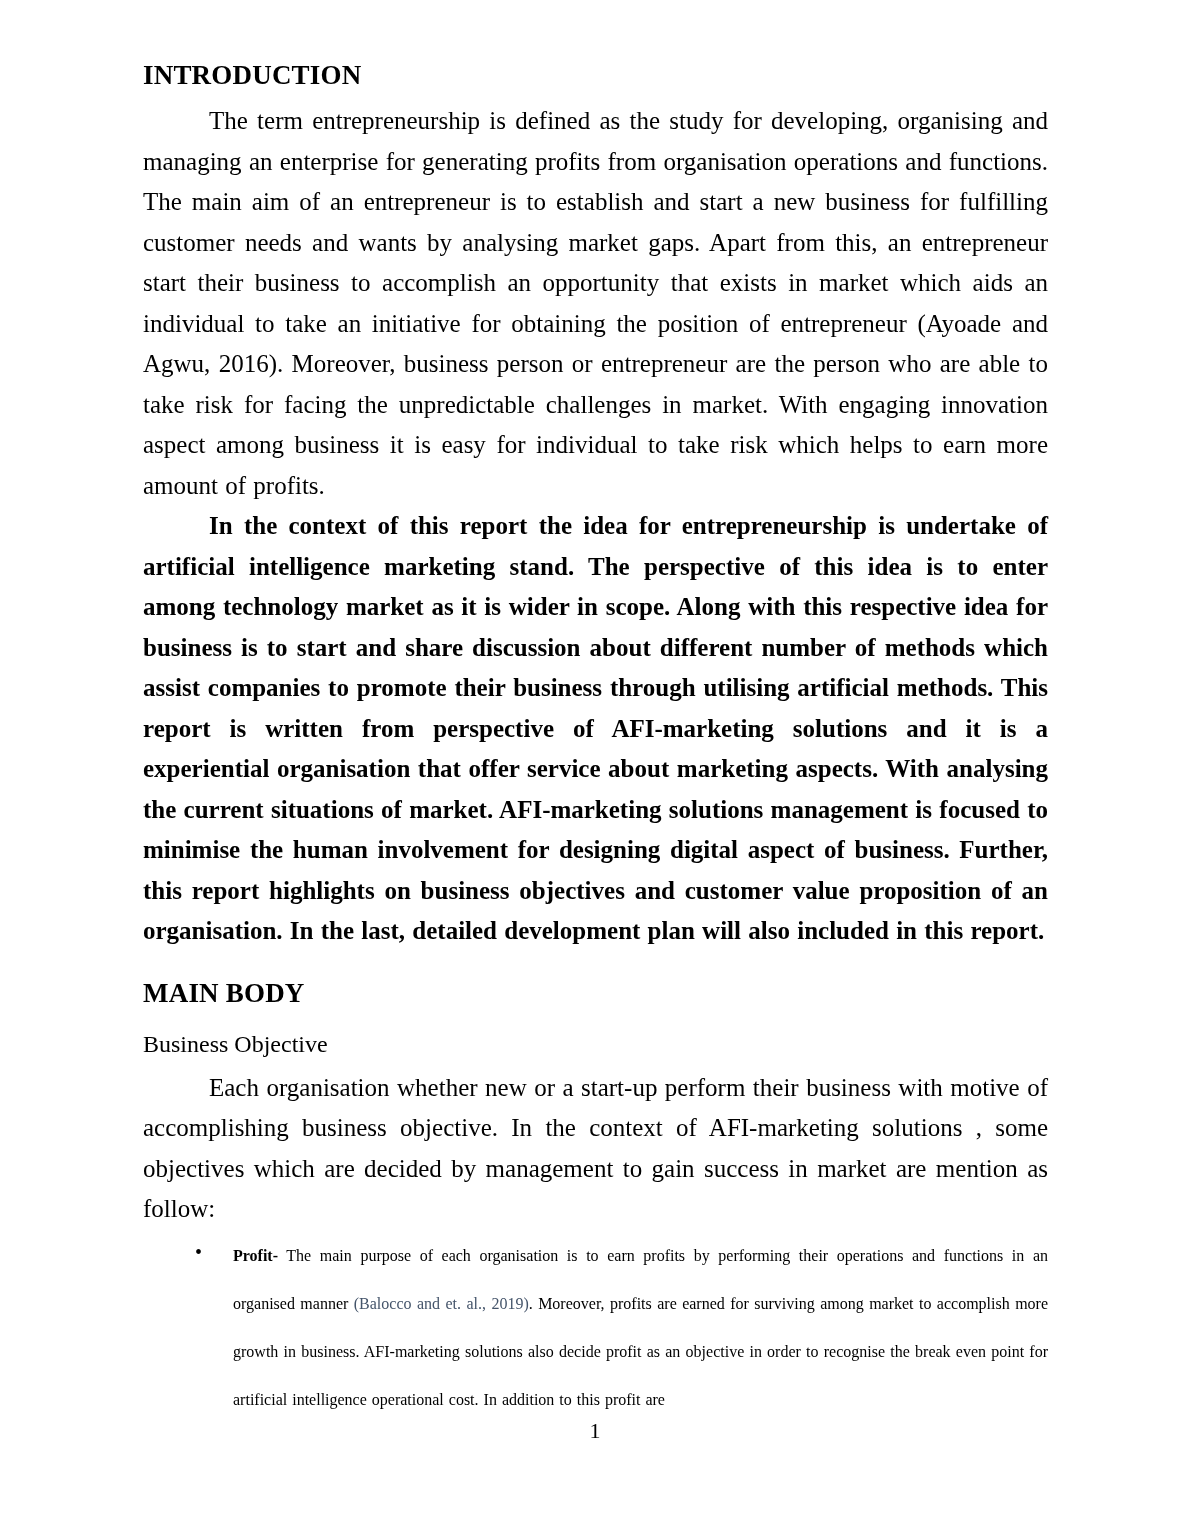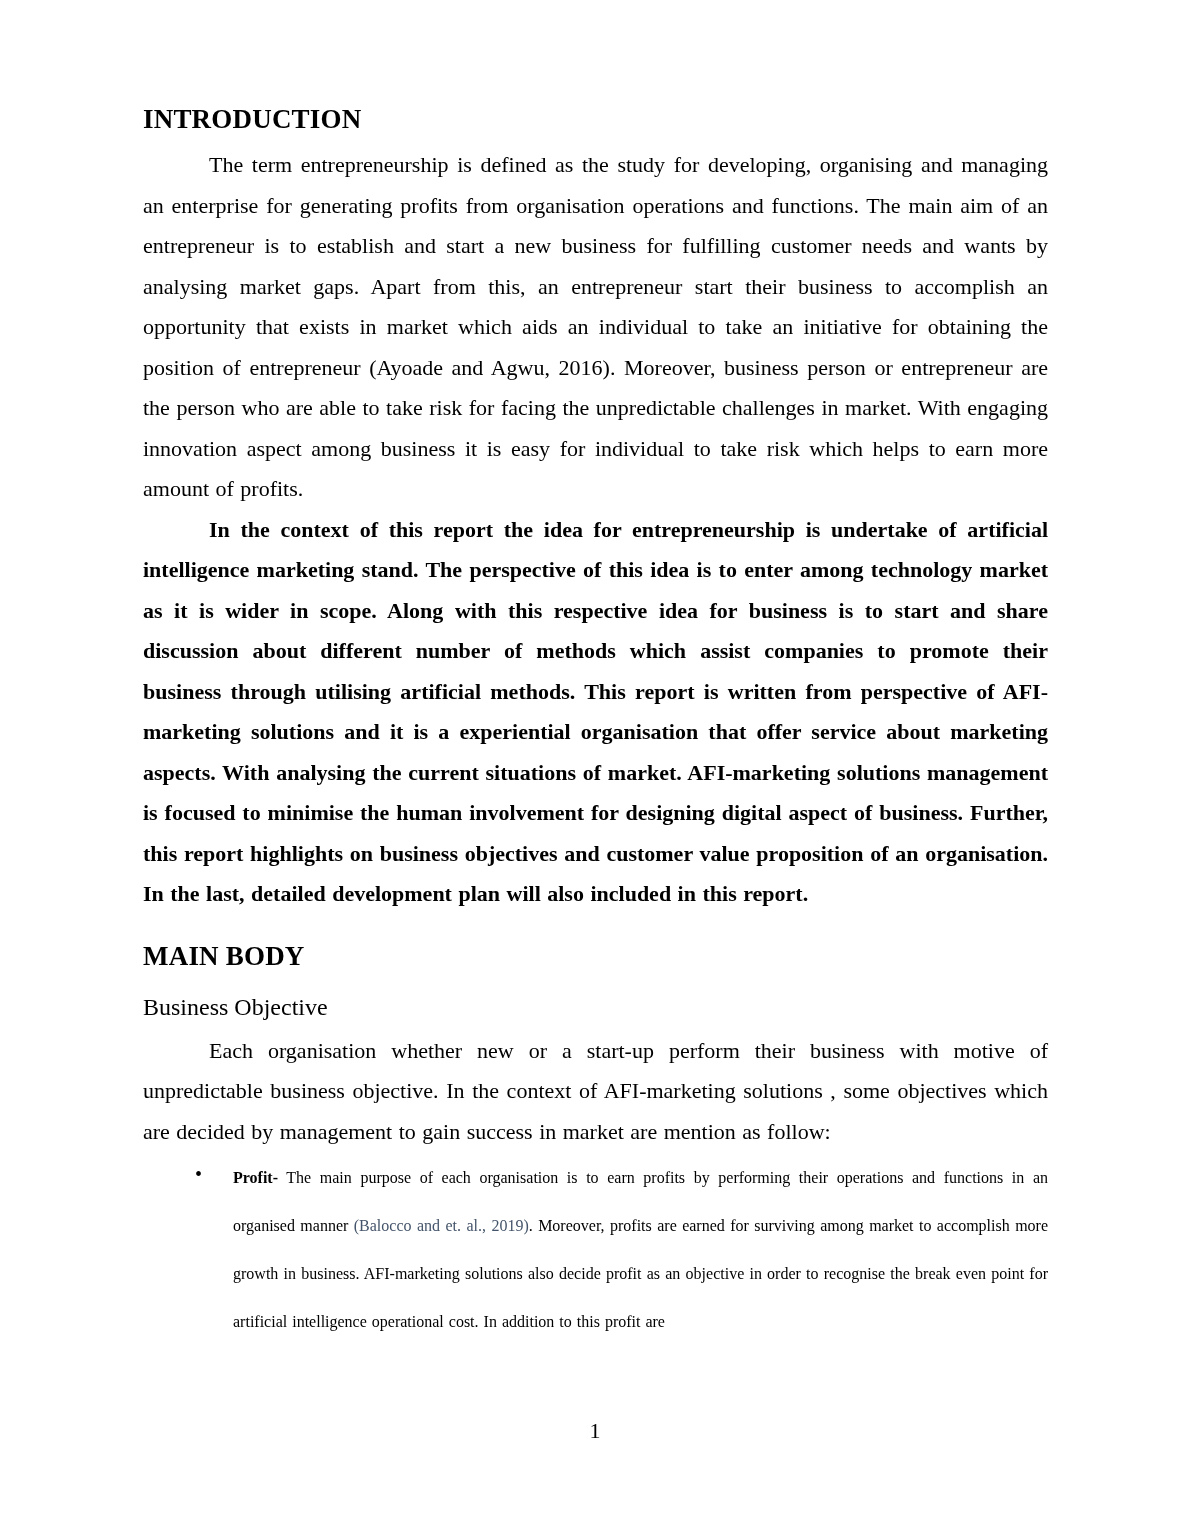--- a/index.html
+++ b/index.html
@@ -10,33 +10,33 @@
     position: relative;
     font-family: "Liberation Serif", "DejaVu Serif", serif;
     color: #000000;
     overflow: hidden;
   }
   .page {
     position: relative;
     width: 1190px;
     height: 1540px;
     background: #ffffff;
-    padding: 104px 142px 0 143px;
+    padding: 60px 142px 0 143px;
   }
   .h-major {
     font-size: 27px;
     font-weight: bold;
     letter-spacing: 0.2px;
   }
   .h-minor {
     font-size: 24px;
     font-weight: normal;
   }
   .para {
-    font-size: 22px;
+    font-size: 25px;
     line-height: 40.5px;
     text-align: justify;
     text-indent: 66px;
     word-spacing: 1px;
   }
   #intro-heading { margin-bottom: 10px; }
   #p2 { margin-top: 0; font-weight: bold; }
   #main-body-heading { margin-top: 26px; }
   #business-objective-heading { margin-top: 22px; }
   #bo-p1 { margin-top: 10px; }
@@ -76,21 +76,21 @@
   <h1 class="h-major" id="intro-heading">INTRODUCTION</h1>
 
   <p class="para" id="p1">The term entrepreneurship is defined as the study for developing, organising and managing an enterprise for generating profits from organisation operations and functions. The main aim of an entrepreneur is to establish and start a new business for fulfilling customer needs and wants by analysing market gaps. Apart from this, an entrepreneur start their business to accomplish an opportunity that exists in market which aids an individual to take an initiative for obtaining the position of entrepreneur (Ayoade and Agwu, 2016). Moreover, business person or entrepreneur are the person who are able to take risk for facing the unpredictable challenges in market. With engaging innovation aspect among business it is easy for individual to take risk which helps to earn more amount of profits.</p>
 
   <p class="para" id="p2">In the context of this report the idea for entrepreneurship is undertake of artificial intelligence marketing stand. The perspective of this idea is to enter among technology market as it is wider in scope. Along with this respective idea for business is to start and share discussion about different number of methods which assist companies to promote their business through utilising artificial methods. This report is written from perspective of AFI-marketing solutions and it is a experiential organisation that offer service about marketing aspects. With analysing the current situations of market. AFI-marketing solutions  management is focused to minimise the human involvement for designing digital aspect of business. Further, this report highlights on business objectives and customer value proposition of an organisation. In the last, detailed development plan will also included in this report.</p>
 
   <h1 class="h-major" id="main-body-heading">MAIN BODY</h1>
 
   <h2 class="h-minor" id="business-objective-heading">Business Objective</h2>
 
-  <p class="para" id="bo-p1">Each organisation whether new or a start-up perform their business with motive of unpredictable business objective. In the context of AFI-marketing solutions , some objectives which are decided by management to gain success in market are mention as follow:</p>
+  <p class="para" id="bo-p1">Each organisation whether new or a start-up perform their business with motive of accomplishing business objective. In the context of AFI-marketing solutions , some objectives which are decided by management to gain success in market are mention as follow:</p>
 
   <div class="bullet-list">
     <div class="bullet-item">
       <span class="bullet-marker">•</span>
       <div class="bullet-text">
         <span class="bold">Profit-</span><span> The main purpose of each organisation is to earn profits by performing their operations and functions in an organised manner </span><span class="citation">(Balocco and et. al., 2019)</span><span>. Moreover, profits are earned for surviving among market to accomplish more growth in business. AFI-marketing solutions  also decide profit as an objective in order to recognise the break even point for artificial intelligence operational cost. In addition to this profit are</span>
       </div>
     </div>
   </div>
 

